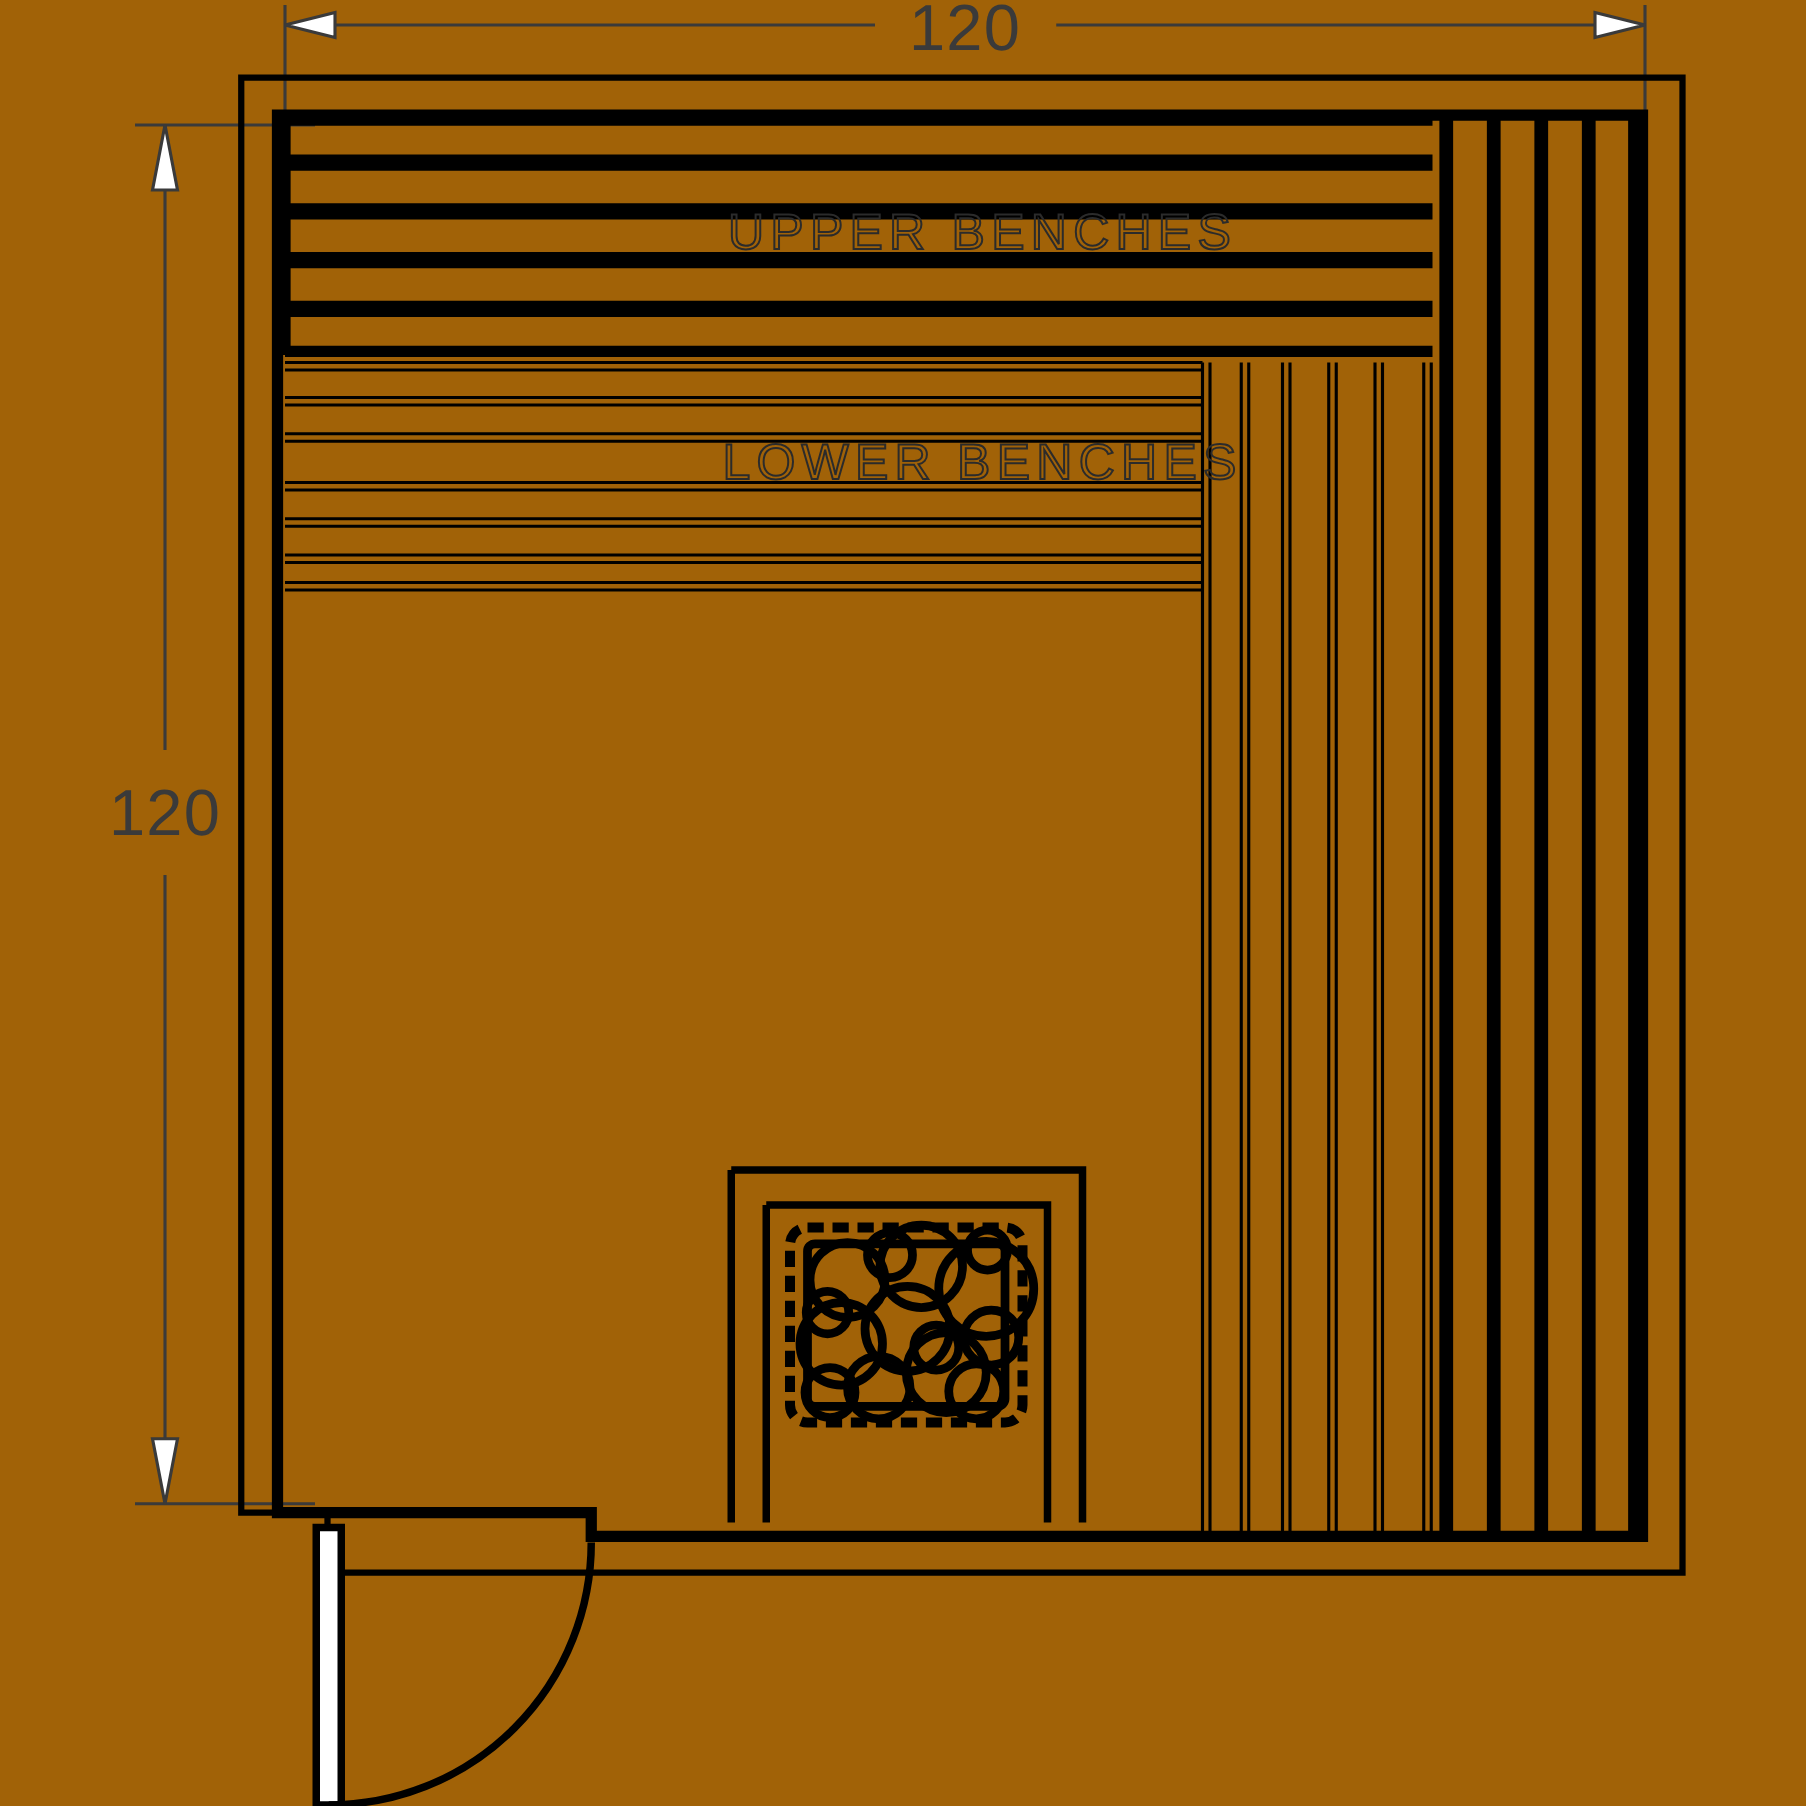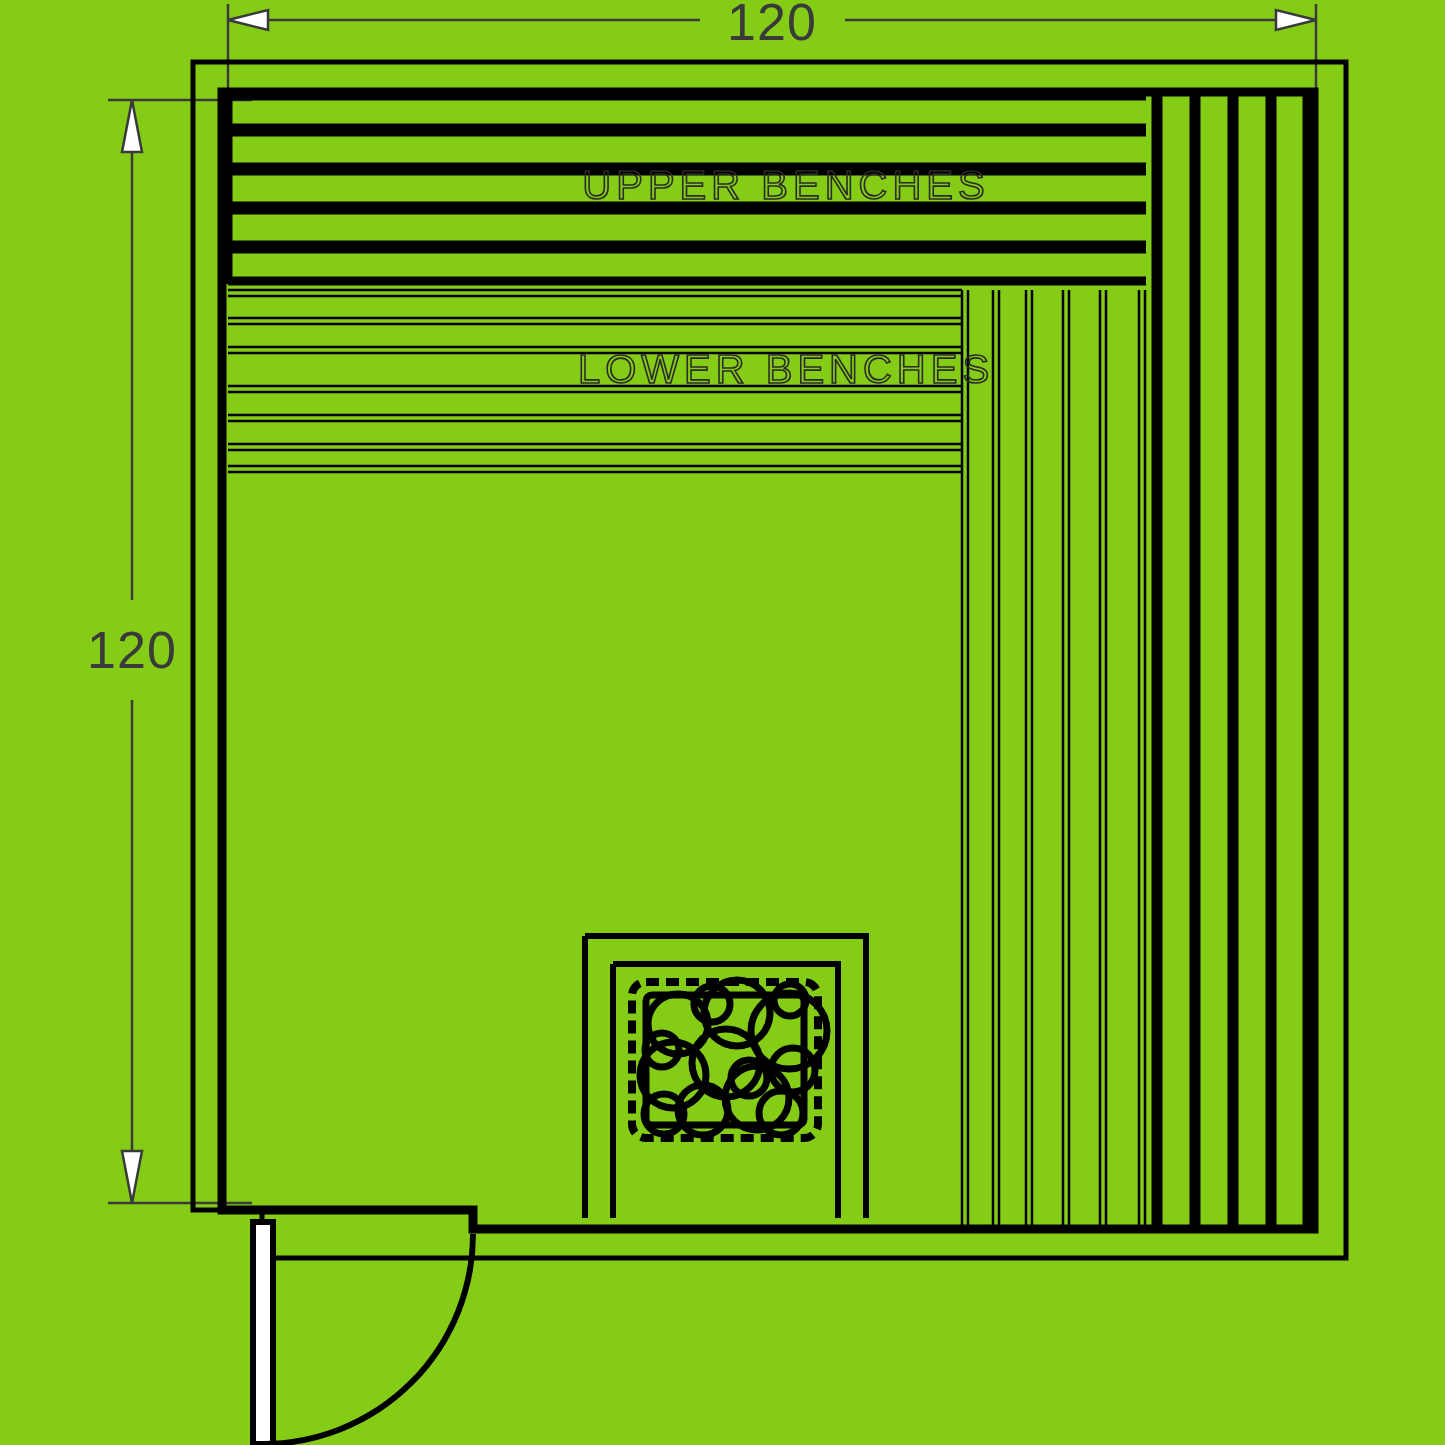--- a/index.html
+++ b/index.html
@@ -10,21 +10,21 @@
   body {
     width: 1445px;
     height: 1445px;
     font-family: "Liberation Sans", sans-serif;
     overflow: hidden;
   }
   #plan-root {
     position: relative;
     width: 1445px;
     height: 1445px;
-    background: #84cc16;
+    background: #a16207;
   }
   #plan-svg {
     display: block;
     width: 1445px;
     height: 1445px;
   }
   .dim-text {
     font-family: "Liberation Sans", sans-serif;
     font-size: 52px;
     fill: #3a3a3a;

